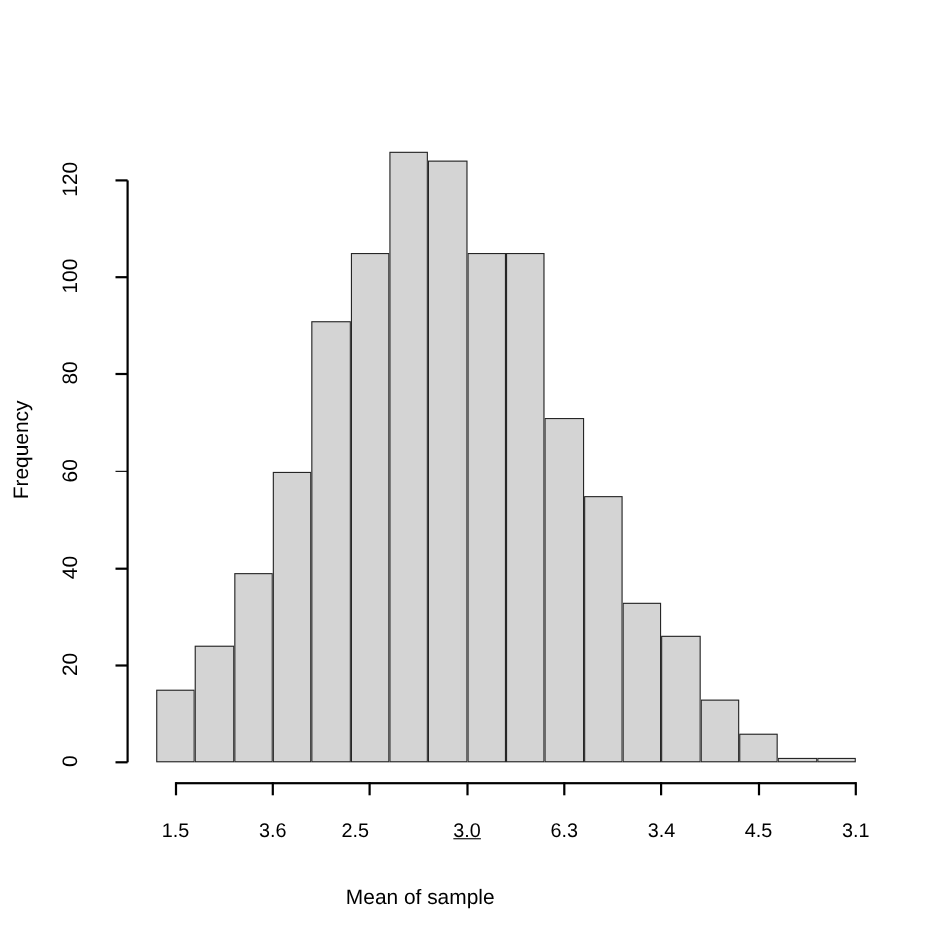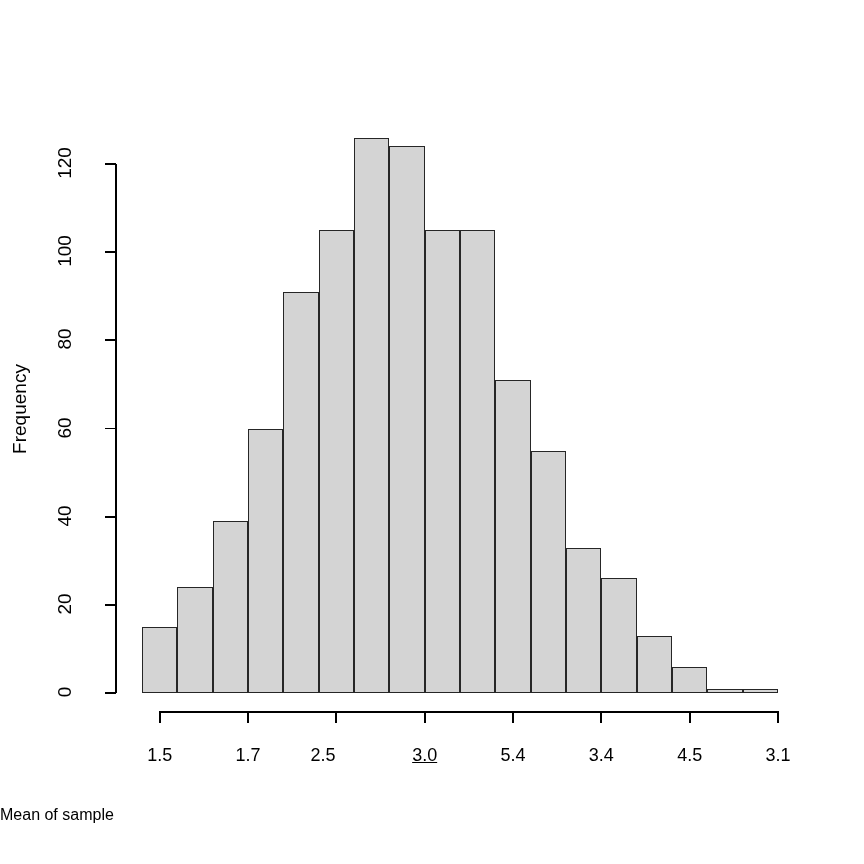--- a/index.html
+++ b/index.html
@@ -121,22 +121,22 @@
     text-align: center;
     font-size: 18px;
     font-family: "Liberation Sans", sans-serif;
     white-space: nowrap;
   }
   .xlab {
     position: absolute;
     left: 0;
     top: 806px;
     width: 764px;
-    text-align: left;
-    font-size: 16px;
+    text-align: center;
+    font-size: 19px;
     font-family: "Liberation Sans", sans-serif;
     white-space: nowrap;
   }
 </style>
 </head>
 <body>
 
 <div id="plot">
 
 
@@ -180,27 +180,27 @@
         <div class="ytick" style="top: 163.1px;"></div>
         <div class="ytick-label" style="top: 152px; left: 35px;">120</div>
       </div>
     <div class="ylab">Frequency</div>
 
     <div class="xaxis-line"></div>
     <div id="xticks-layer">
         <div class="xtick" style="left: 158.767px;"></div>
         <div class="xtick-label" style="left: 119.667px;">1.5</div>
         <div class="xtick" style="left: 247.1px;"></div>
-        <div class="xtick-label" style="left: 208px;">1.7</div>
+        <div class="xtick-label" style="left: 208px;">3.6</div>
         <div class="xtick" style="left: 335.433px;"></div>
         <div class="xtick-label" style="left: 283px;">2.5</div>
         <div class="xtick" style="left: 423.767px;"></div>
         <div class="xtick-label" style="left: 384.667px; text-decoration: underline;">3.0</div>
         <div class="xtick" style="left: 512.1px;"></div>
-        <div class="xtick-label" style="left: 473px;">5.4</div>
+        <div class="xtick-label" style="left: 473px;">6.3</div>
         <div class="xtick" style="left: 600.433px;"></div>
         <div class="xtick-label" style="left: 561.333px;">3.4</div>
         <div class="xtick" style="left: 688.767px;"></div>
         <div class="xtick-label" style="left: 649.667px;">4.5</div>
         <div class="xtick" style="left: 777.1px;"></div>
         <div class="xtick-label" style="left: 738px;">3.1</div>
       </div>
     <div class="xlab">Mean of sample</div>
 
   </div>

